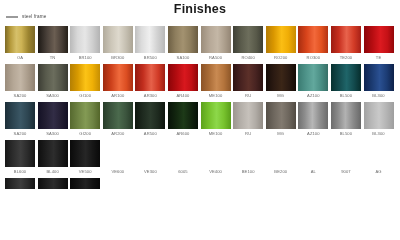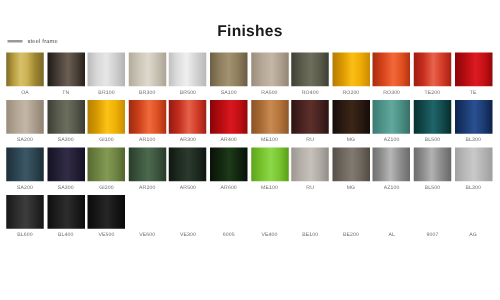--- a/index.html
+++ b/index.html
@@ -17,21 +17,20 @@
     position: relative;
     width: 400px;
     height: 189px;
     box-sizing: border-box;
   }
 
   
   .header {
     position: relative;
     height: 18px;
-    margin-top: 16px;
   }
   .page-title {
     position: absolute;
     left: 0;
     right: 0;
     top: 2px;
     text-align: center;
     font-size: 12.5px;
     font-weight: bold;
     color: #1a1a1a;

